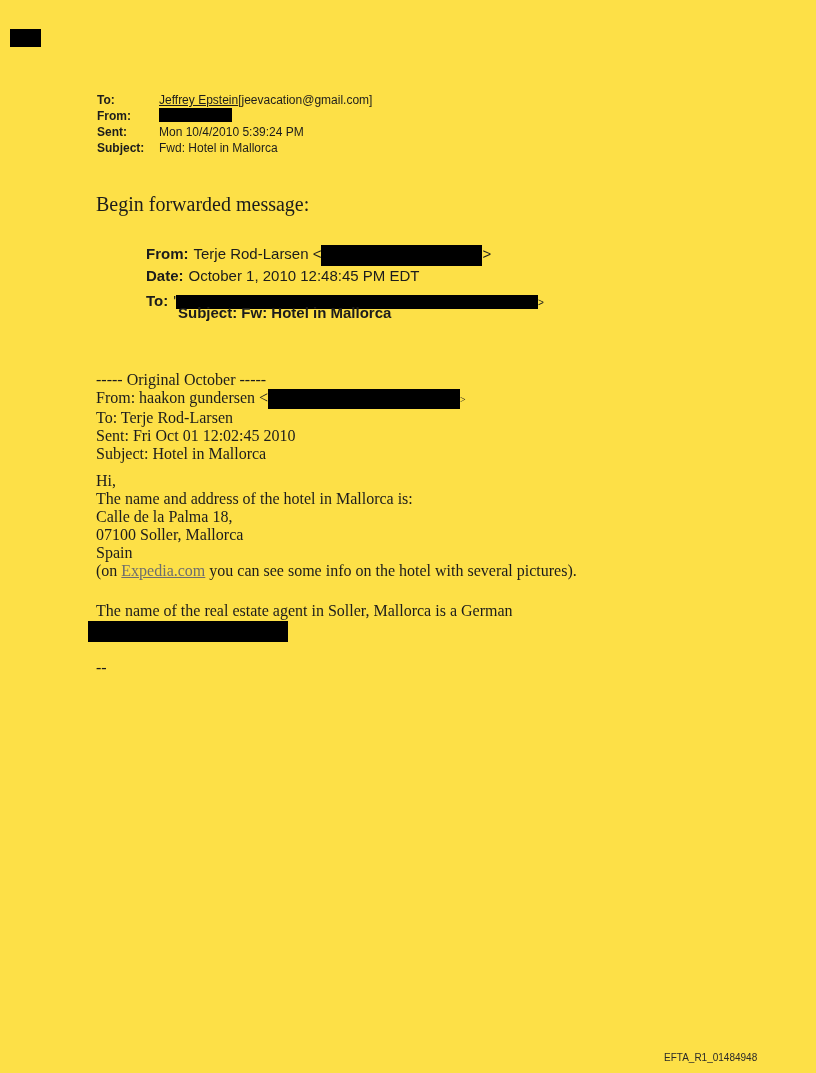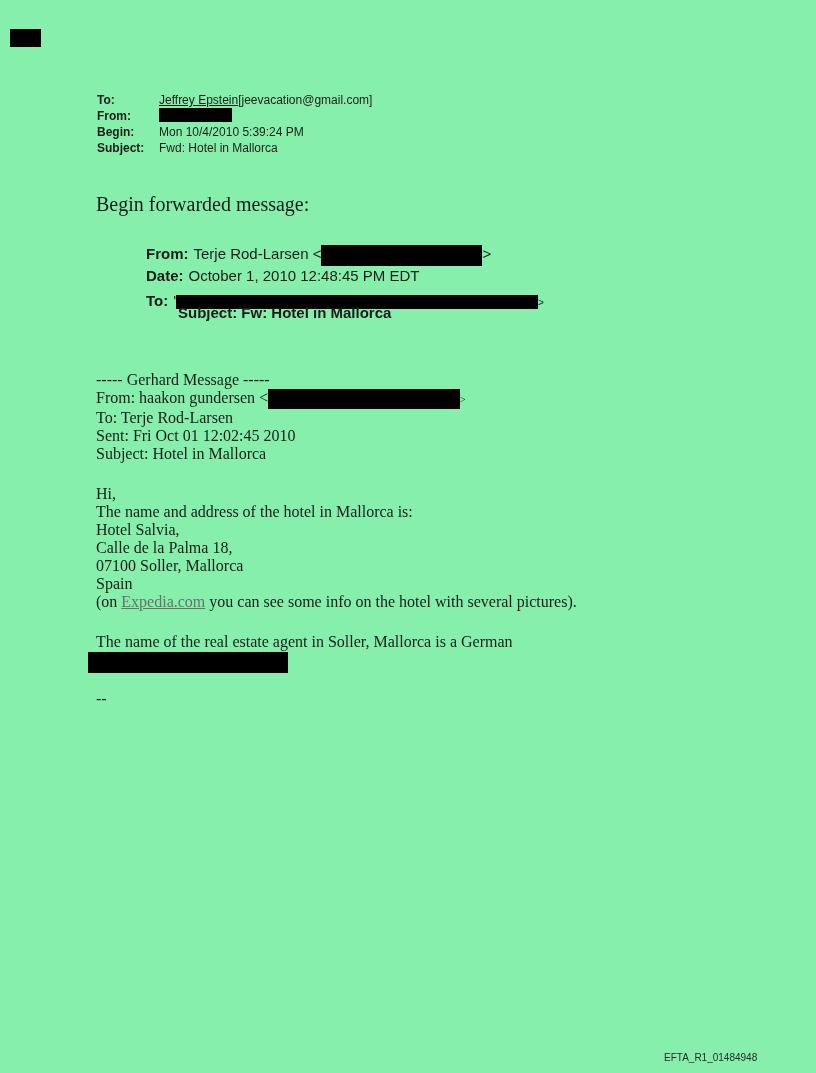--- a/index.html
+++ b/index.html
@@ -1,20 +1,20 @@
 <!DOCTYPE html>
 <html><head>
 <meta charset="utf-8">
 <style>
   html, body { margin: 0; padding: 0; background: #ffffff; }
   .page {
     position: relative;
     width: 816px;
     height: 1073px;
-    background: #86efac;
+    background: #fde047;
     color: #1c1c1c;
     overflow: hidden;
   }
   .sans  { font-family: "Liberation Sans", sans-serif; }
   .serif { font-family: "Liberation Serif", serif; }
   .abs   { position: absolute; }
 
   
   .corner-mark { left: 10px; top: 29px; width: 31px; height: 18px; background: #000; }
 
@@ -37,21 +37,21 @@
   .fwd-subject { left: 146px; top: 304px; font-weight: bold; margin-left: 32px; }
   .redact-fwd-from { width: 161px; height: 21px; vertical-align: middle; }
   .redact-fwd-to   { width: 362px; height: 14px; vertical-align: middle; }
   .tiny-gt { font-size: 10px; }
 
   
   .orig { left: 96px; top: 371px; font-size: 16px; line-height: 18px; }
   .redact-orig-from { width: 192px; height: 20px; vertical-align: middle; }
 
   
-  .body-block { left: 96px; top: 485px; font-size: 16px; line-height: 18px; }
+  .body-block { left: 96px; top: 472px; font-size: 16px; line-height: 18px; }
   .gap-line { height: 18px; }
   .gap-small { height: 4px; }
   .expedia-link { color: #6e6e6e; text-decoration: underline; }
   .redact-agent { width: 200px; height: 21px; margin-left: -8px; margin-top: 1px; }
   .sig-dashes { margin-top: 17px; }
 
   .bates { left: 664px; top: 1052px; font-size: 10px; color: #2a2a2a; }
 </style>
 </head>
 <body>
@@ -63,21 +63,21 @@
   <div class="abs hdr">
     <div class="hdr-row">
       <span class="hdr-label">To:</span>
       <span><a class="name-link" href="#">Jeffrey Epstein</a><span>[jeevacation@gmail.com]</span></span>
     </div>
     <div class="hdr-row">
       <span class="hdr-label">From:</span>
       <span class="redact redact-hdr-from"></span>
     </div>
     <div class="hdr-row">
-      <span class="hdr-label">Begin:</span>
+      <span class="hdr-label">Sent:</span>
       <span>Mon 10/4/2010 5:39:24 PM</span>
     </div>
     <div class="hdr-row">
       <span class="hdr-label">Subject:</span>
       <span>Fwd: Hotel in Mallorca</span>
     </div>
   </div>
 
   <div class="abs begin-fwd serif">Begin forwarded message:</div>
 
@@ -86,31 +86,30 @@
   </div>
   <div class="abs fwd fwd-date">
     <b>Date:</b><span>October 1, 2010 12:48:45 PM EDT</span>
   </div>
   <div class="abs fwd fwd-to">
     <b>To:</b><span>'</span><span class="redact redact-fwd-to"></span><span class="tiny-gt">&gt;</span>
   </div>
   <div class="abs fwd fwd-subject">Subject: Fw: Hotel in Mallorca</div>
 
   <div class="abs orig serif">
-    <div>----- Gerhard Message -----</div>
+    <div>----- Original October -----</div>
     <div><span>From: haakon gundersen &lt;</span><span class="redact redact-orig-from"></span><span class="tiny-gt">&gt;</span></div>
     <div>To: Terje Rod-Larsen</div>
     <div>Sent: Fri Oct 01 12:02:45 2010</div>
     <div>Subject: Hotel in Mallorca</div>
   </div>
 
   <div class="abs body-block serif">
     <div>Hi,</div>
     <div>The name and address of the hotel in Mallorca is:</div>
-    <div>Hotel Salvia,</div>
     <div>Calle de la Palma 18,</div>
     <div>07100 Soller, Mallorca</div>
     <div>Spain</div>
     <div><span>(on </span><a href="#" class="expedia-link">Expedia.com</a><span> you can see some info on the hotel with several pictures).</span></div>
     <div class="gap-line"></div>
     <div class="gap-small"></div>
     <div>The name of the real estate agent in Soller, Mallorca is a German</div>
     <div>
         <span class="redact redact-agent" style="display:block;"></span>
       </div>

